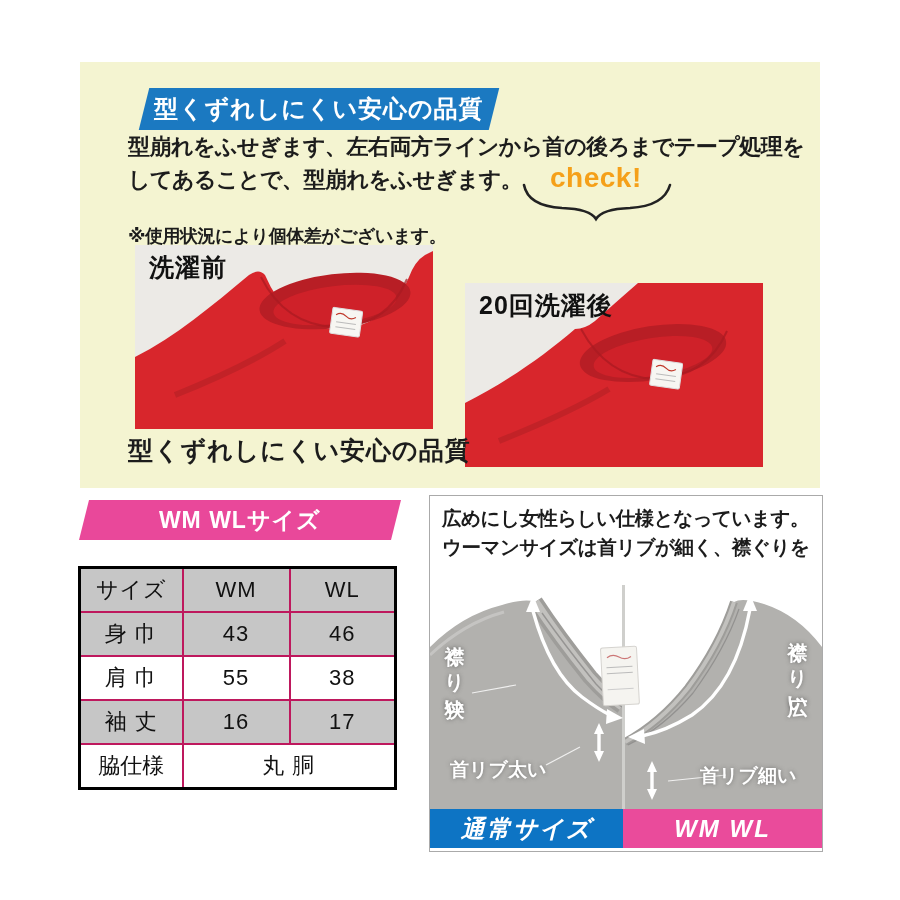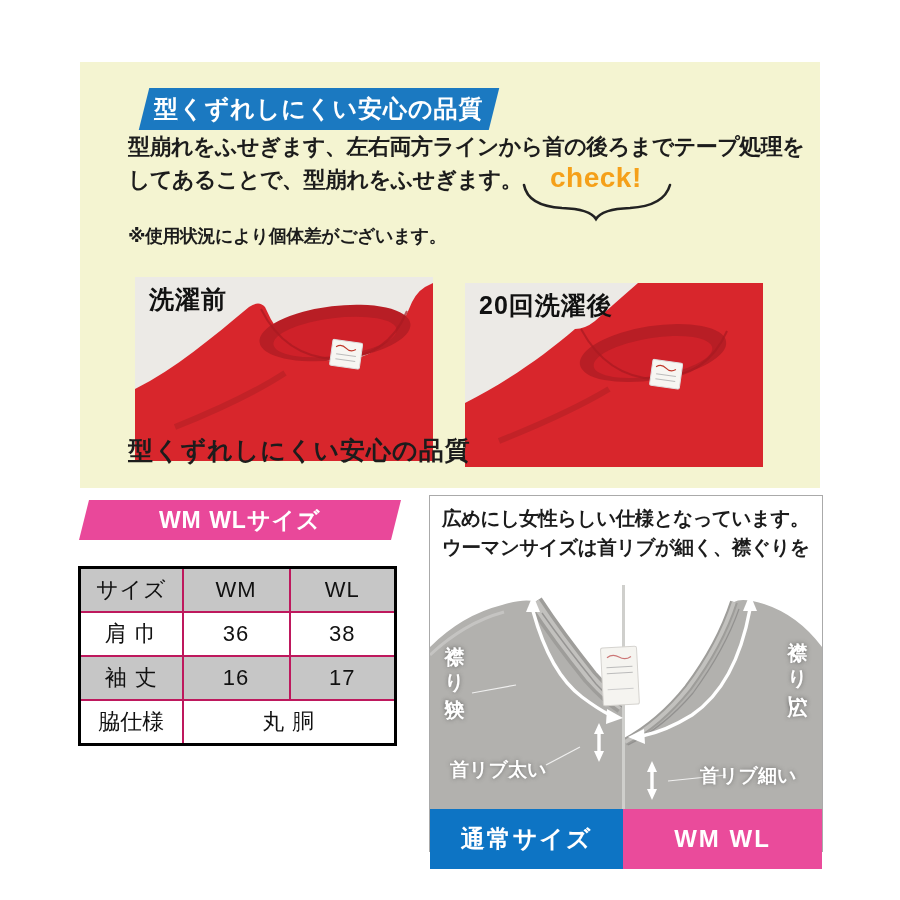--- a/index.html
+++ b/index.html
@@ -13,42 +13,42 @@
   .quality-panel{left:80px;top:62px;width:740px;height:426px;background:#f4f4d1;}
   .ribbon{transform:skewX(-14deg);display:flex;align-items:center;justify-content:center;}
   .ribbon>span{display:block;transform:skewX(14deg);color:#fff;font-weight:bold;white-space:nowrap;}
   .ribbon-blue{left:64px;top:26px;width:350px;height:42px;background:#1b79c1;}
   .ribbon-blue>span{font-size:24px;letter-spacing:1px;}
   .quality-desc{left:48px;top:68px;font-size:22px;font-weight:bold;color:#1c1c1c;line-height:33px;letter-spacing:-0.5px;white-space:nowrap;}
   .quality-note{left:48px;top:139px;font-size:18px;font-weight:bold;color:#1c1c1c;letter-spacing:-0.5px;margin-top:23px;}
   .check-label{left:470px;top:100px;font-size:28px;font-weight:bold;color:#f5a019;letter-spacing:0.5px;}
   .check-brace{left:438px;top:120px;}
   .photo{width:298px;height:184px;overflow:hidden;}
-  .photo-left{left:55px;top:183px;margin-top:32px;}
+  .photo-left{left:55px;top:183px;}
   .photo-right{left:385px;top:183px;margin-top:38px;}
   .photo-label{left:14px;top:6px;font-size:25px;font-weight:bold;color:#111;letter-spacing:1px;}
   .quality-caption{left:48px;top:372px;font-size:25px;font-weight:bold;color:#1c1c1c;letter-spacing:1px;}
   
   .ribbon-pink{left:84px;top:500px;width:312px;height:40px;background:#e9489a;}
   .ribbon-pink>span{font-size:23px;letter-spacing:1px;}
   table.size-table{left:78px;top:566px;width:316px;border-collapse:collapse;position:absolute;table-layout:fixed;}
   .size-table td,.size-table th{
     border:2px solid #be185d;text-align:center;font-size:22px;font-weight:normal;
     color:#111;height:42px;padding:0;letter-spacing:1px;background:#fff;
   }
   .size-table{border:3px solid #000;}
   .size-table .shade td,.size-table .shade th{background:#c6c6c6;}
   
   .woman-panel{left:429px;top:495px;width:394px;height:357px;background:#fff;border:1px solid #aaa;box-sizing:border-box;}
   .woman-desc{left:12px;top:8px;font-size:19.5px;font-weight:bold;color:#1c1c1c;line-height:29px;letter-spacing:-0.5px;white-space:nowrap;}
   .compare-photo{left:0;top:89px;width:392px;height:224px;}
   .v-label{writing-mode:vertical-rl;text-orientation:upright;color:#fff;font-size:20px;font-weight:bold;
     text-shadow:0 0 4px rgba(60,60,60,.55);letter-spacing:3px;}
   .rib-label{color:#fff;font-size:19px;font-weight:bold;text-shadow:0 0 4px rgba(60,60,60,.55);white-space:nowrap;}
-  .bar{top:313px;height:60px;display:flex;align-items:center;justify-content:center;}
+  .bar{top:313px;height:39px;display:flex;align-items:center;justify-content:center;font-style:italic;}
   .bar>span{color:#fff;font-weight:bold;font-size:24px;letter-spacing:2px;}
   .bar-blue{left:0;width:193px;background:#0d74c4;}
   .bar-pink{left:193px;width:199px;background:#ea4b9b;}
 </style>
 </head>
 <body>
 
 <div class="abs quality-panel">
 
   <div class="abs ribbon ribbon-blue">
@@ -115,23 +115,28 @@
       <col style="width:103px">
       <col style="width:107px">
       <col style="width:106px">
     </colgroup>
   <tbody>
       <tr class="shade">
     <th>サイズ</th>
     <th>WM</th>
     <th>WL</th>
   </tr>
+  <tr class="shade">
+    <td>身 巾</td>
+    <td>43</td>
+    <td>46</td>
+  </tr>
   <tr>
     <td>肩 巾</td>
-    <td>36</td>
+    <td>55</td>
     <td>38</td>
   </tr>
   <tr class="shade">
     <td>袖 丈</td>
     <td>16</td>
     <td>17</td>
   </tr>
   <tr>
     <td style="letter-spacing:0;">脇仕様</td>
     <td colspan="2">丸 胴</td>

